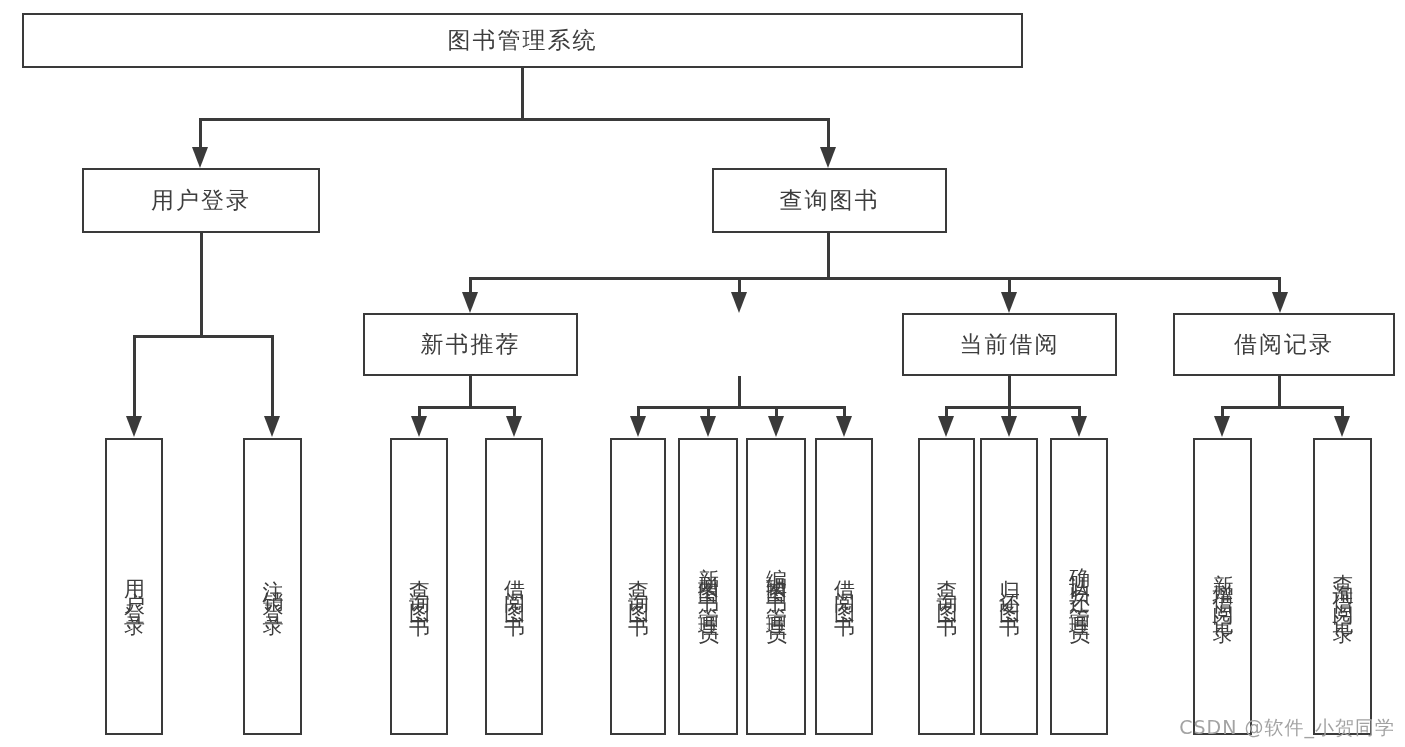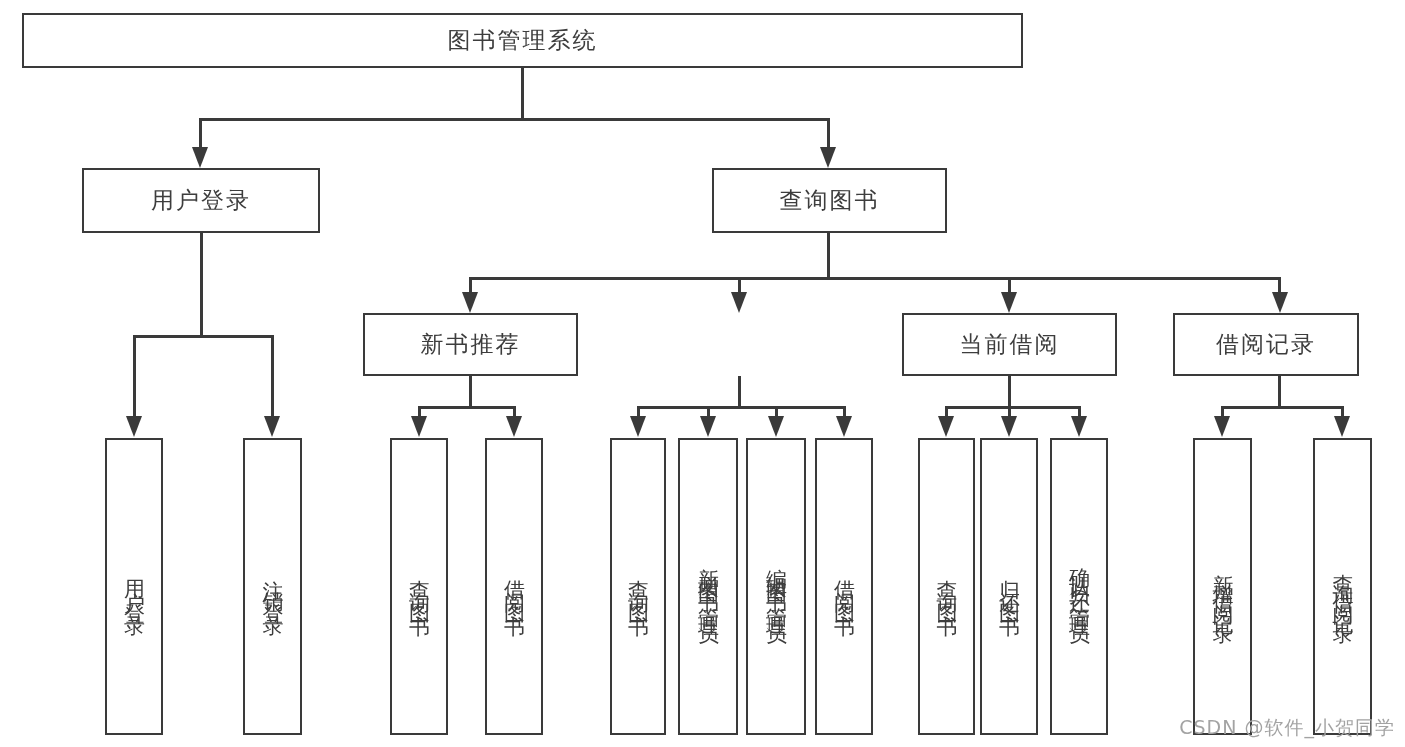--- a/index.html
+++ b/index.html
@@ -82,21 +82,21 @@
   <div class="tri" style="left:462px;top:292px;"></div>
   <div class="vl" style="left:738px;top:277px;height:17px;"></div>
   <div class="tri" style="left:731px;top:292px;"></div>
   <div class="vl" style="left:1008px;top:277px;height:17px;"></div>
   <div class="tri" style="left:1001px;top:292px;"></div>
   <div class="vl" style="left:1278px;top:277px;height:17px;"></div>
   <div class="tri" style="left:1272px;top:292px;"></div>
 
   <div class="node" style="left:363px;top:313px;width:215px;height:63px;">新书推荐</div>
   <div class="node" style="left:902px;top:313px;width:215px;height:63px;">当前借阅</div>
-  <div class="node" style="left:1173px;top:313px;width:186px;height:63px;">借阅记录</div>
+  <div class="node" style="left:1173px;top:313px;width:222px;height:63px;">借阅记录</div>
 
   <div class="vl" style="left:469px;top:376px;height:32px;"></div>
   <div class="hl" style="left:418px;top:406px;width:98px;"></div>
   <div class="vl" style="left:418px;top:406px;height:12px;"></div>
   <div class="tri" style="left:411px;top:416px;"></div>
   <div class="vl" style="left:513px;top:406px;height:12px;"></div>
   <div class="tri" style="left:506px;top:416px;"></div>
 
   <div class="vl" style="left:738px;top:376px;height:32px;"></div>
   <div class="hl" style="left:637px;top:406px;width:208px;"></div>

